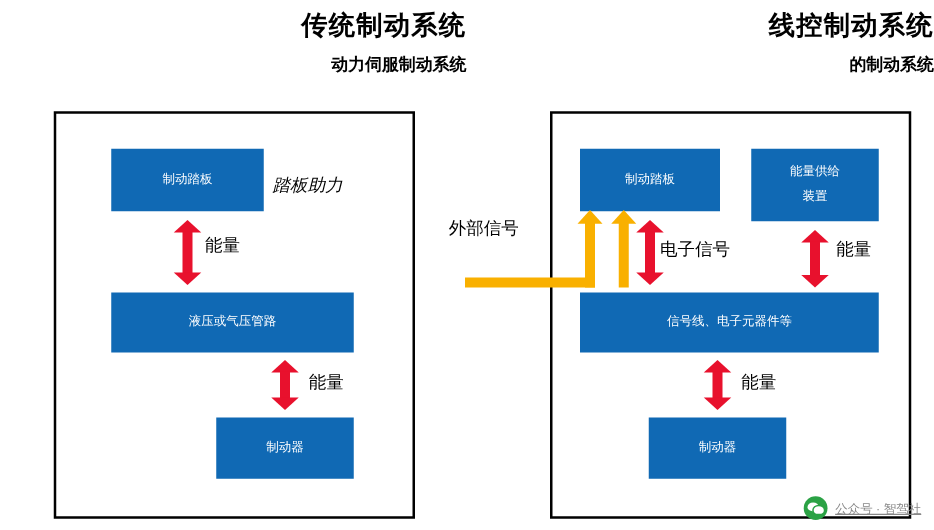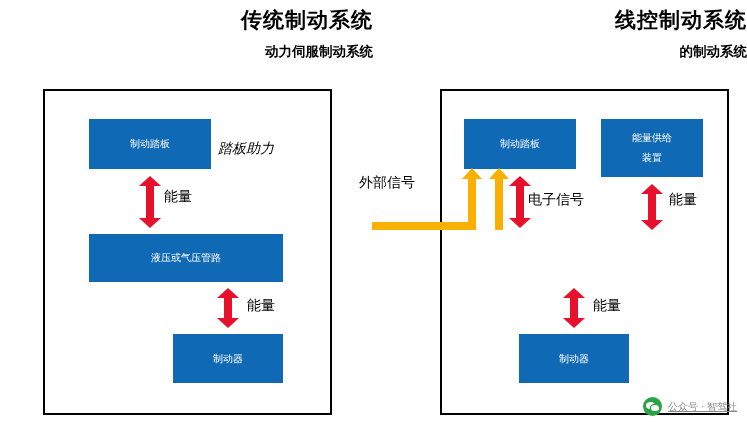--- a/index.html
+++ b/index.html
@@ -225,20 +225,21 @@
 
   <div class="frame" id="frame-right"></div>
 
   <div class="box" style="left:91px; top:119px; width:112px; height:50px;">制动踏板</div>
 
   <div class="box" style="left:228px; top:119px; width:102px; height:58px; flex-direction:column;">
     <span>能量供给</span>
     <span>装置</span>
   </div>
 
+  <div class="box" style="left:91px; top:234px; width:239px; height:48px;">信号线、电子元器件等</div>
 
   <div class="box" style="left:146px; top:334px; width:110px; height:49px;">制动器</div>
 
   <div class="label" style="left:-14px; top:150px;margin-top:24px;">外部信号</div>
   <div class="label" style="left:155px; top:191px;">电子信号</div>
   <div class="label" style="left:296px; top:191px;">能量</div>
   <div class="label" style="left:220px; top:297px;">能量</div>
 
   <div class="arrow-v" style="left:136px; top:176px; height:52px;">
     <div class="head-up"></div>

